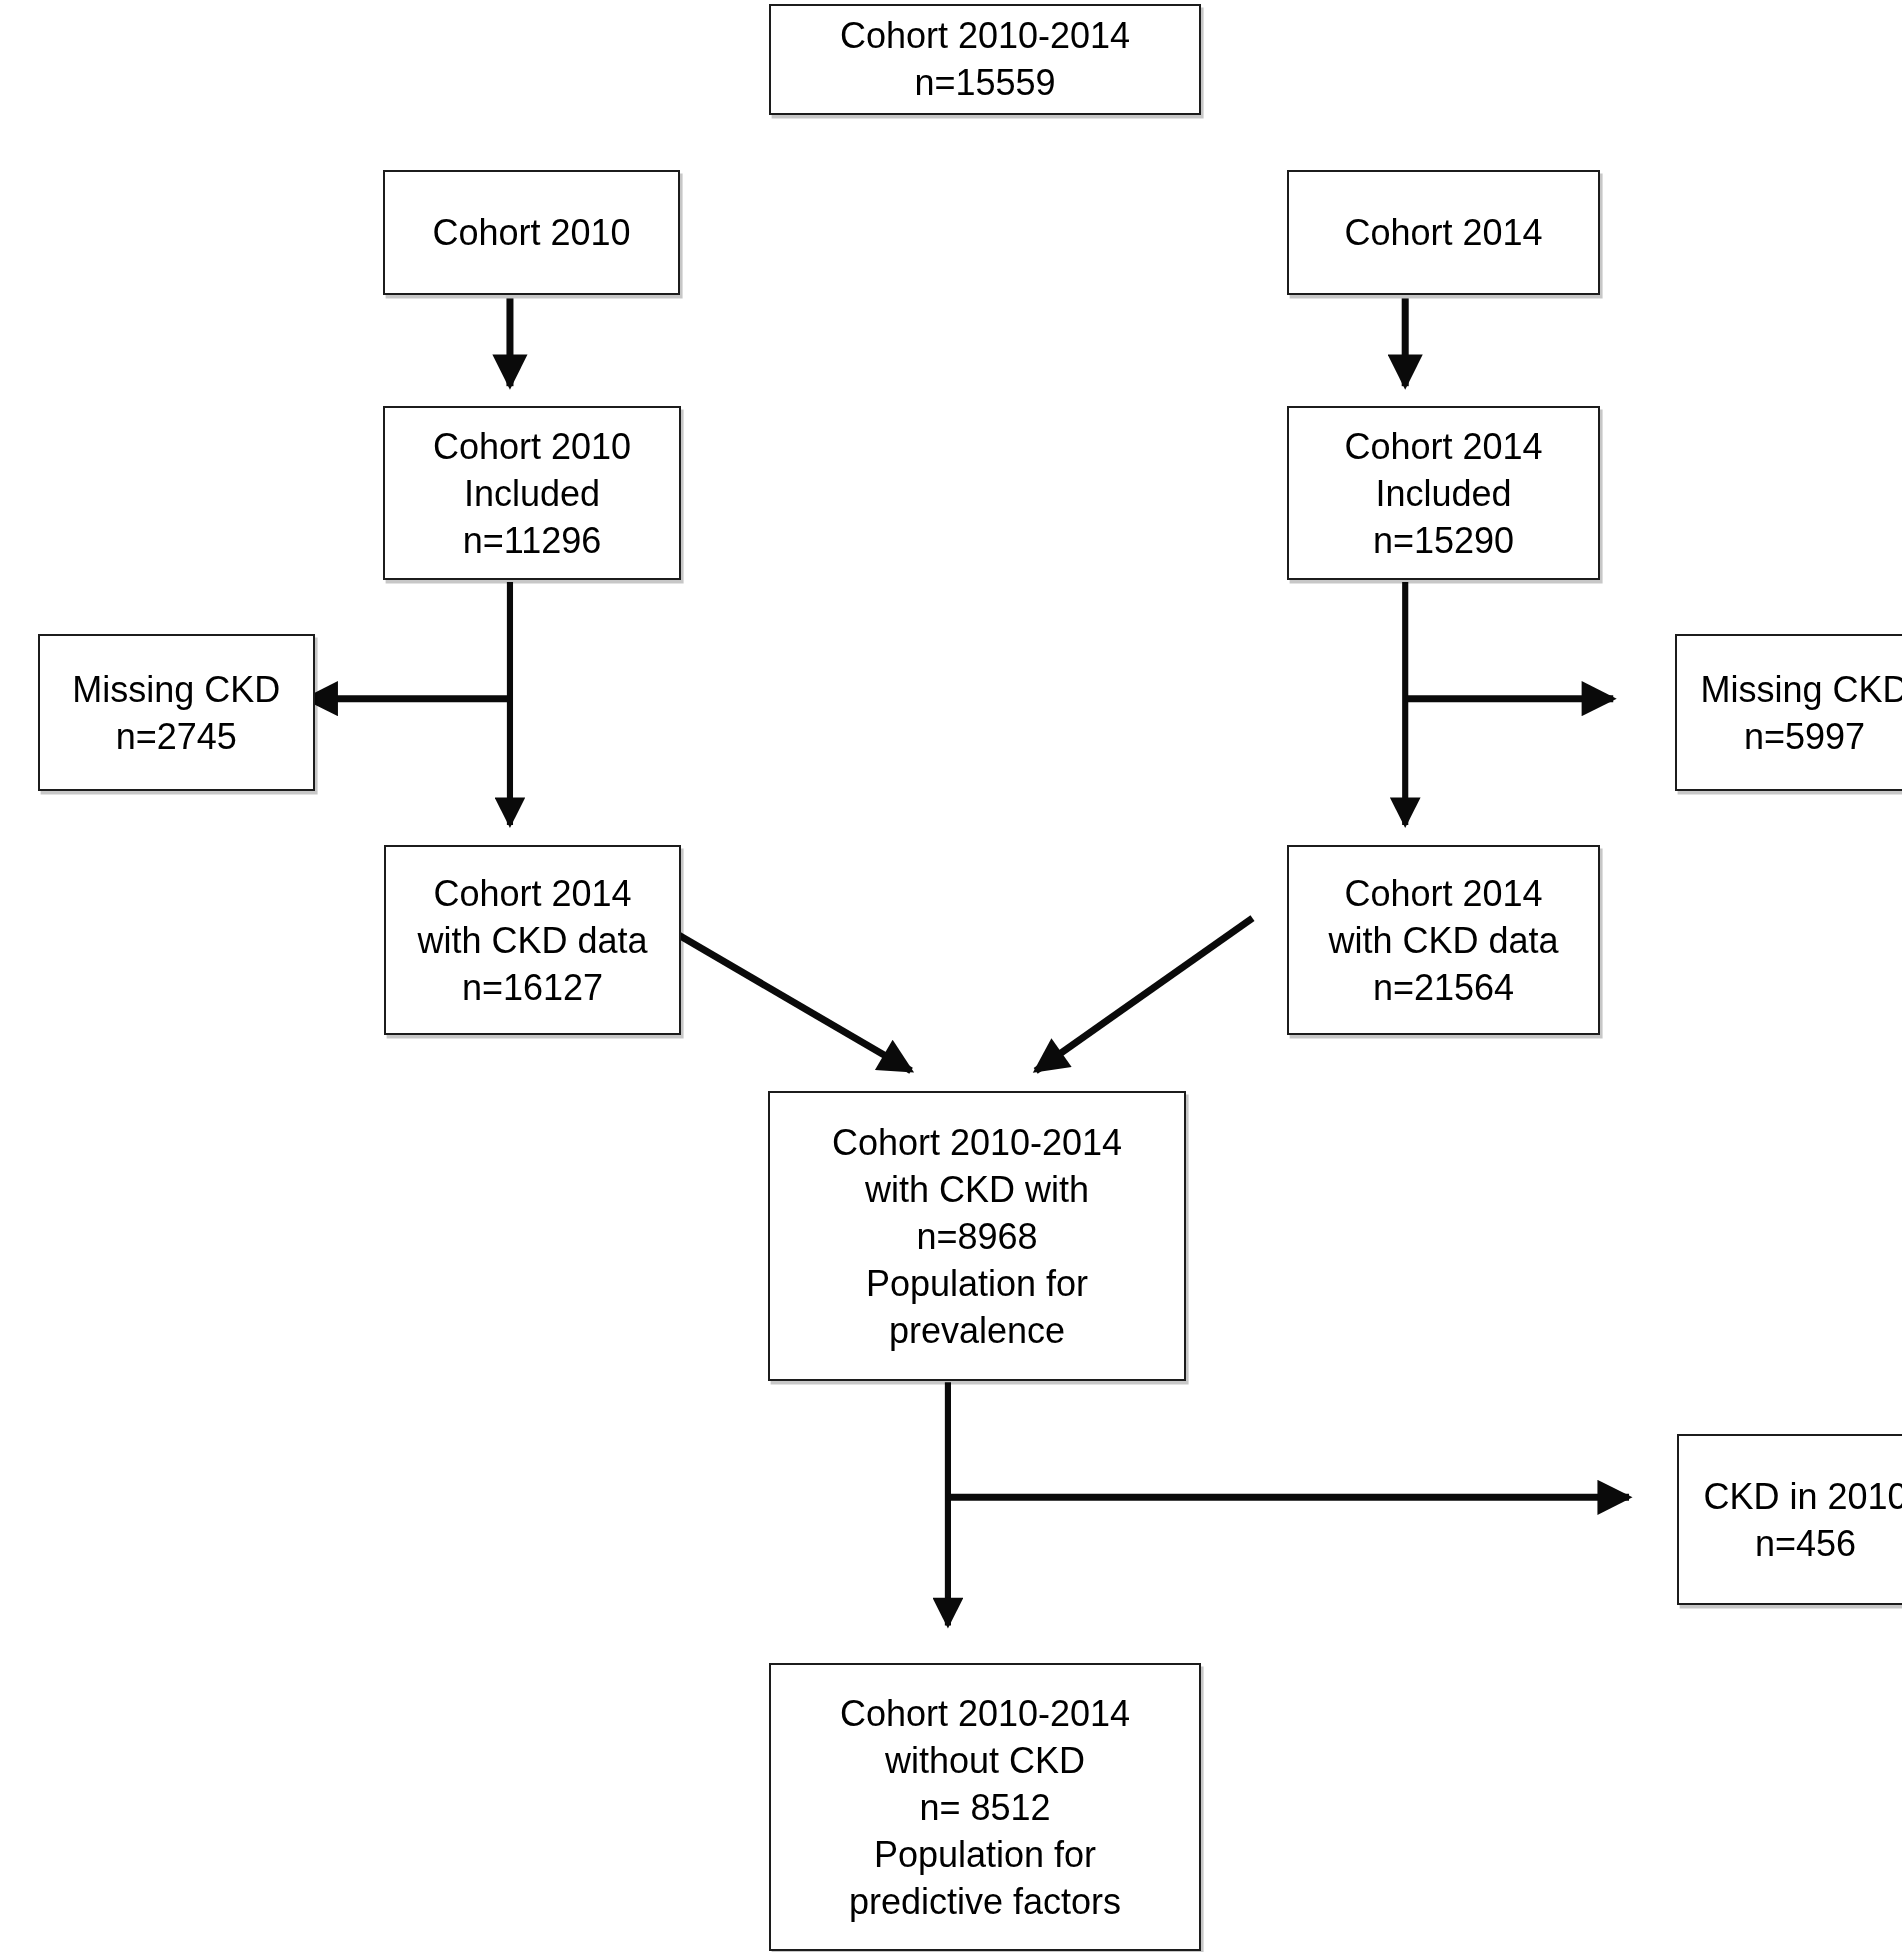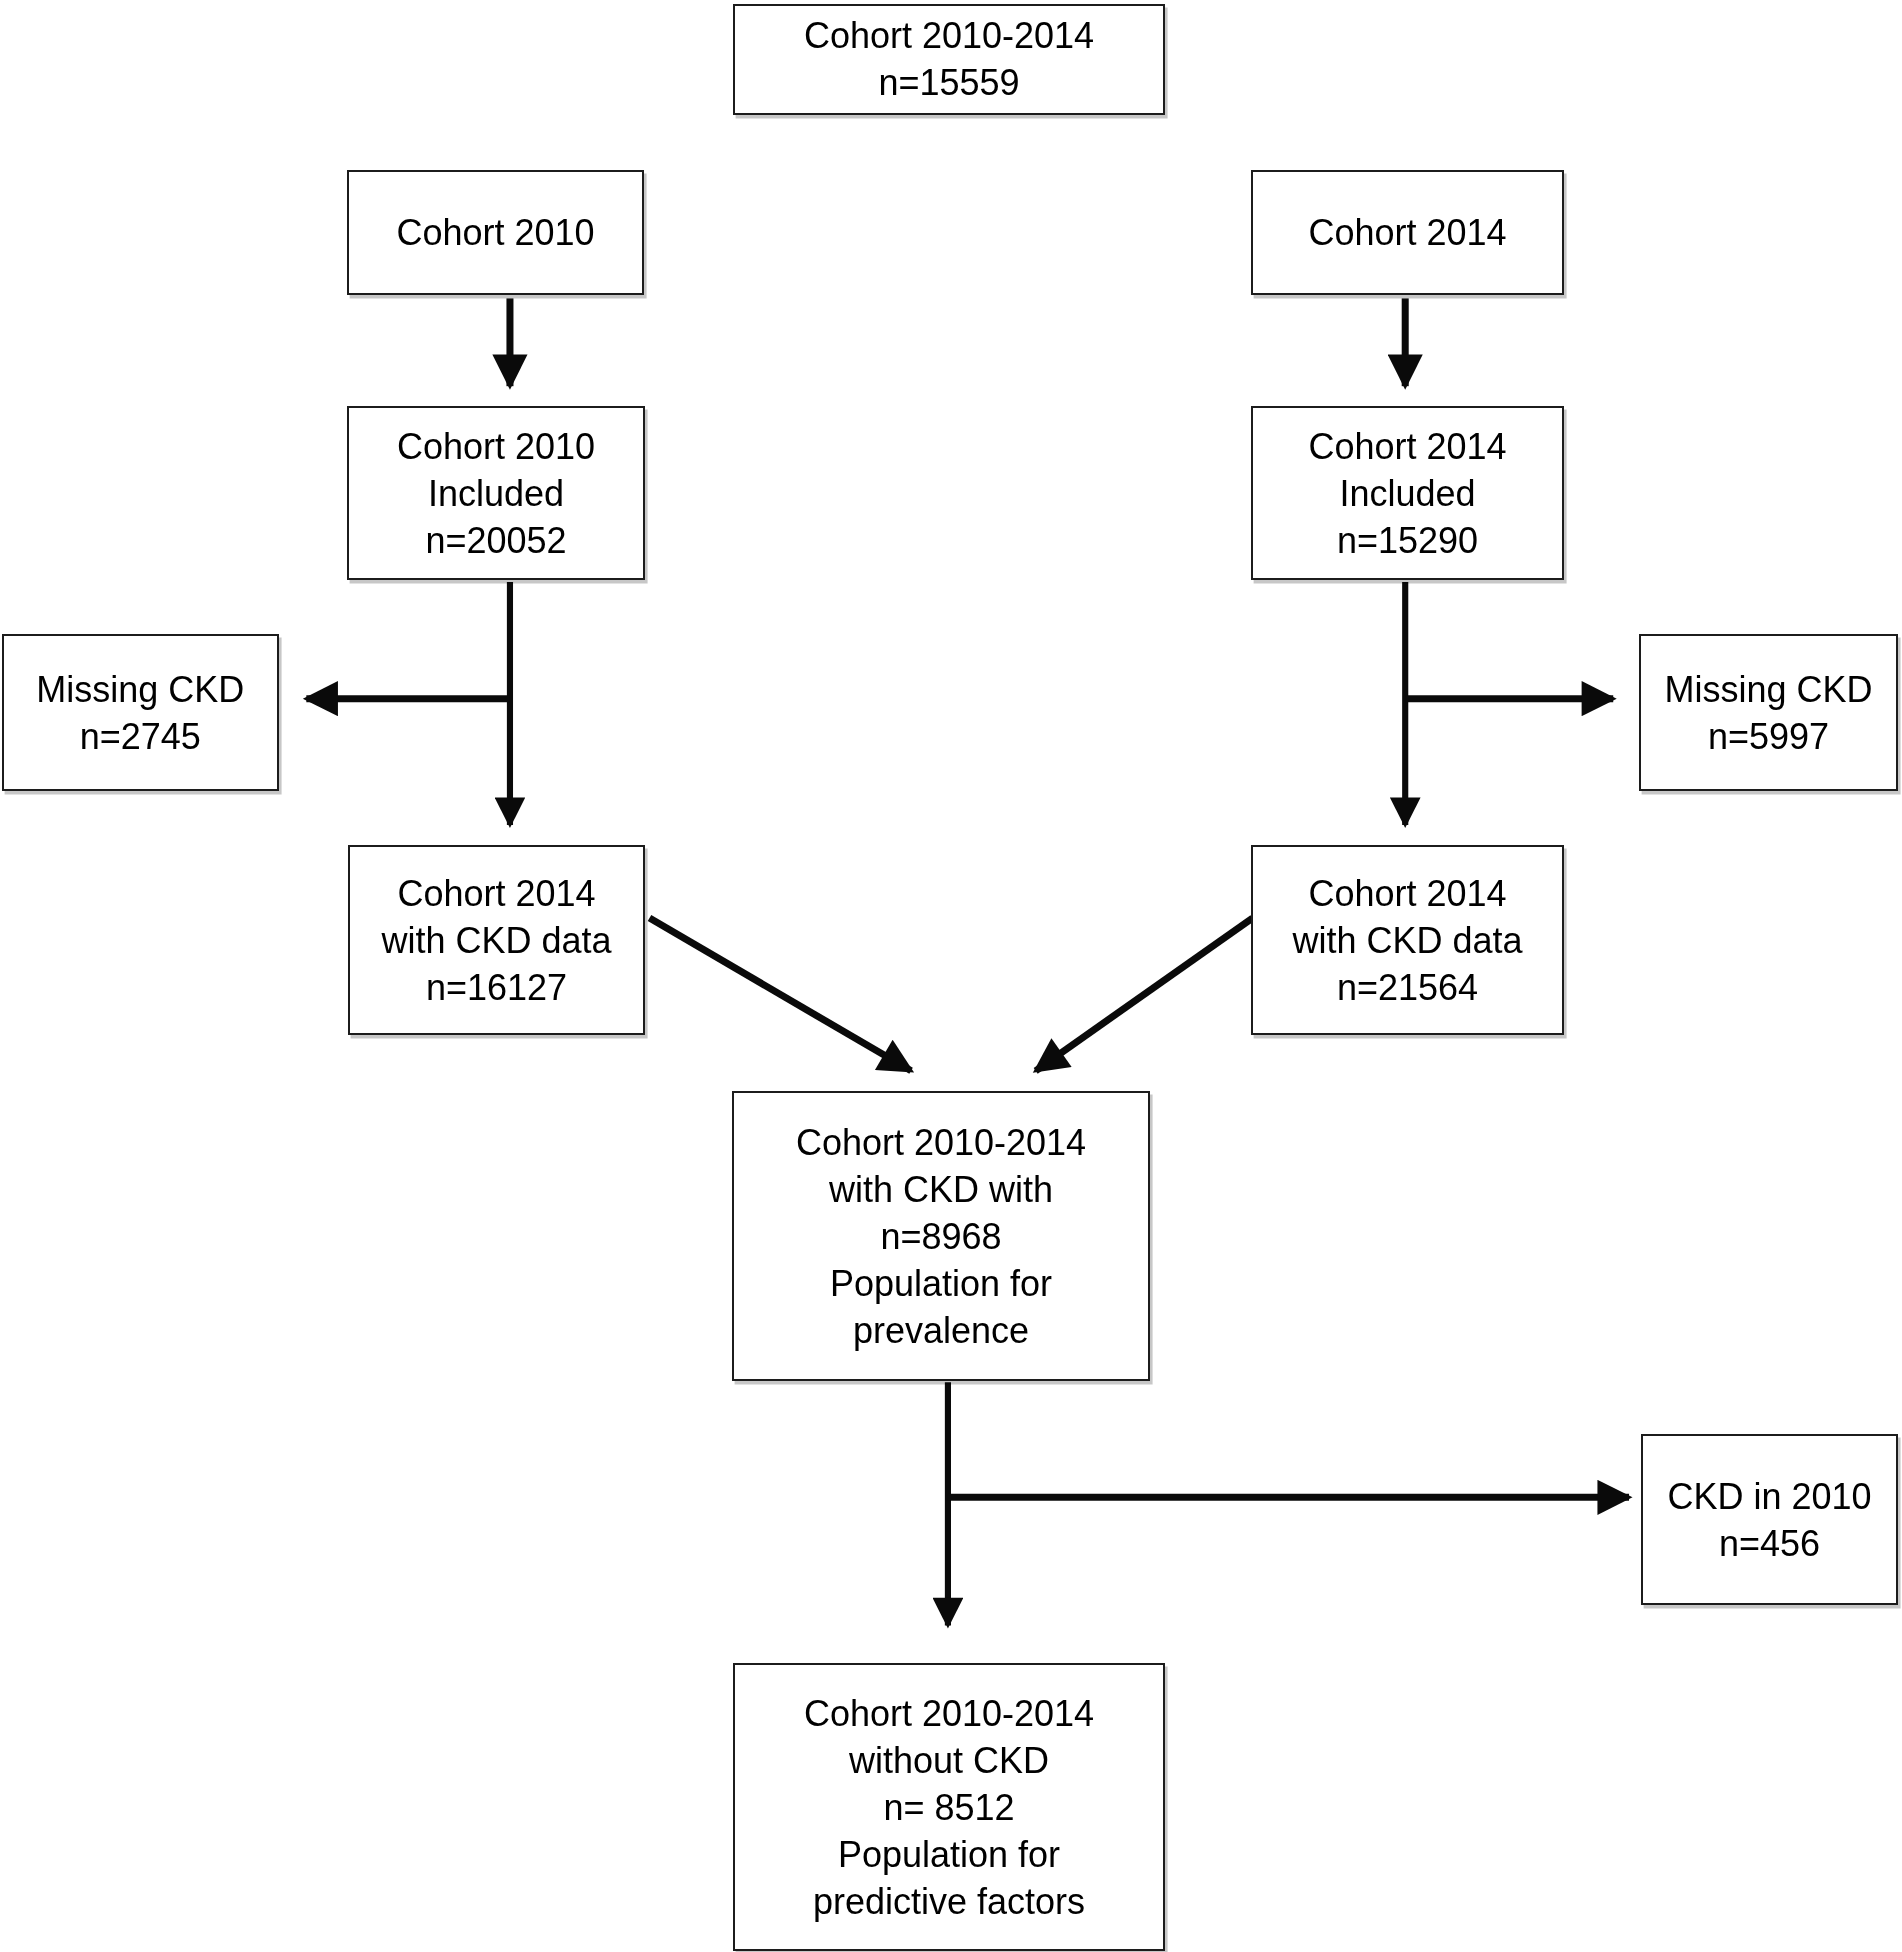--- a/index.html
+++ b/index.html
@@ -20,20 +20,21 @@
     box-sizing: border-box;
     background: #ffffff;
     border: 2.6px solid #1c1c1c;
     box-shadow: 2.6px 3.5px 0 rgba(0,0,0,0.22);
     display: flex;
     flex-direction: column;
     align-items: center;
     justify-content: center;
     text-align: center;
     z-index: 2;
+    margin-left: 36px;
   }
   .ln {
     display: block;
     font-size: 36px;
     line-height: 47px;
     white-space: nowrap;
   }
   svg.arrows {
     position: absolute;
     left: 0;
@@ -84,21 +85,21 @@
     <span class="ln">Cohort 2010</span>
   </div>
 
   <div class="box" style="left:1251px; top:170px; width:313px; height:125px;">
     <span class="ln">Cohort 2014</span>
   </div>
 
   <div class="box" style="left:347px; top:406px; width:298px; height:174px;">
     <span class="ln">Cohort 2010</span>
     <span class="ln">Included</span>
-    <span class="ln">n=20052</span>
+    <span class="ln">n=11296</span>
   </div>
 
   <div class="box" style="left:1251px; top:406px; width:313px; height:174px;">
     <span class="ln">Cohort 2014</span>
     <span class="ln">Included</span>
     <span class="ln">n=15290</span>
   </div>
 
   <div class="box" style="left:1.8px; top:634px; width:277px; height:157px;">
     <span class="ln">Missing CKD</span>

